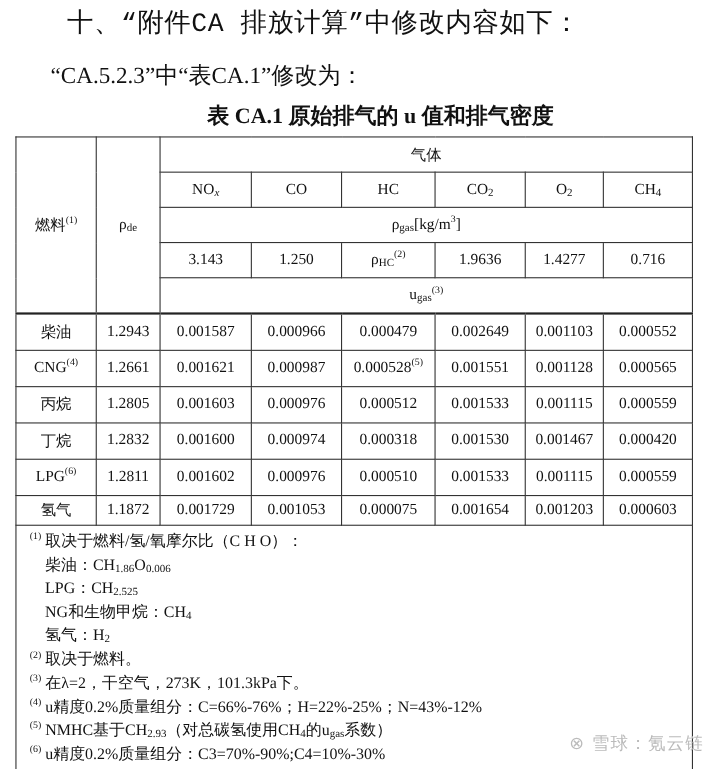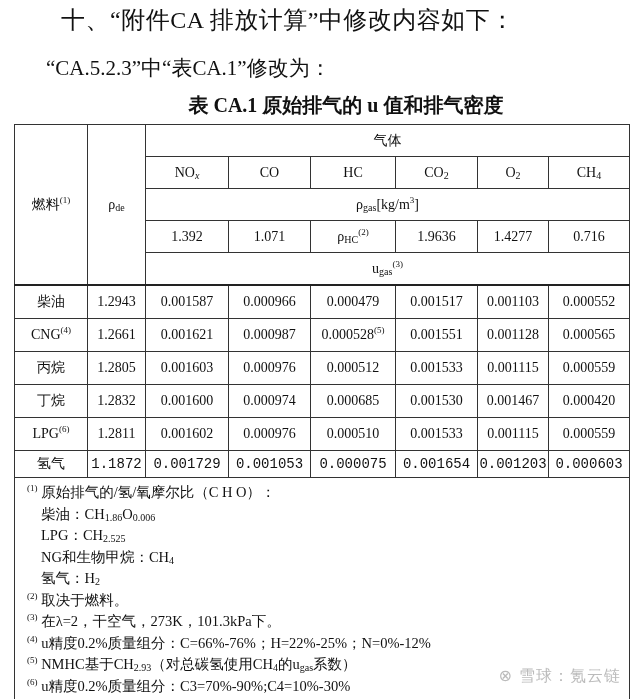--- a/index.html
+++ b/index.html
@@ -1,31 +1,31 @@
 <!DOCTYPE html>
 <html><head>
 <meta charset="utf-8">
 <style>
   html, body { margin:0; padding:0; background:#fff; }
   body { width:640px; height:699px; position:relative; overflow:hidden;
          font-family:"Liberation Serif","DejaVu Serif",serif; color:#111; }
-  .h1 { position:absolute; left:61px; top:4px; font-size:24px; letter-spacing:0.5px; }
+  .h1 { position:absolute; left:61px; top:4px; font-size:24px; letter-spacing:0.5px;font-family:Liberation Mono, monospace; }
   .h2 { position:absolute; left:46px; top:54px; font-size:21px; }
   .cap { position:absolute; left:0; width:640px; top:92px; text-align:center; font-size:20px; font-weight:bold;padding-left:26px; }
   table.t { position:absolute; left:14px; top:124px; width:615px; border-collapse:collapse; table-layout:fixed; font-size:14px; }
   table.t td { border:1.4px solid #333; text-align:center; vertical-align:middle; padding:0; }
   table.t tr.hr td { height:31px; }
   table.t tr.dr td { height:32px; }
   table.t tr.dr.first td { border-top:2.5px solid #222; }
-  table.t tr.last td { height:26px;font-family:Liberation Mono, monospace; }
+  table.t tr.last td { height:26px; }
   sup { font-size:9px; vertical-align:6px; line-height:0; }
   sub { font-size:10px; vertical-align:-2px; line-height:0; }
   .notes { border:1.4px solid #333; border-bottom:2px solid #222; text-align:left !important; padding:4px 0 4px 12px !important; font-size:14.5px; line-height:21.5px; }
   .notes .ind { padding-left:14px; }
-  .watermark { position:absolute; right:19px; top:666px; font-size:16px; color:#bbb; font-family:"DejaVu Sans",sans-serif; letter-spacing:1px; }
+  .watermark { position:absolute; right:0; top:666px; font-size:16px; color:#bbb; font-family:"DejaVu Sans",sans-serif; letter-spacing:1px; }
 </style>
 </head>
 <body>
 
 <div class="h1">十、“附件CA  排放计算”中修改内容如下：</div>
 <div class="h2">“CA.5.2.3”中“表CA.1”修改为：</div>
 <div class="cap">表 CA.1  原始排气的 u 值和排气密度</div>
 
 <table class="t">
   <colgroup>
@@ -49,38 +49,38 @@
     <td><span>CO</span></td>
     <td><span>HC</span></td>
     <td><span>CO</span><sub>2</sub></td>
     <td><span>O</span><sub>2</sub></td>
     <td><span>CH</span><sub>4</sub></td>
   </tr>
   <tr class="hr">
     <td colspan="6"><span>ρ</span><sub>gas</sub><span>[kg/m</span><sup>3</sup><span>]</span></td>
   </tr>
   <tr class="hr">
-    <td>1.392</td>
-    <td>1.071</td>
+    <td>3.143</td>
+    <td>1.250</td>
     <td><span>ρ</span><sub>HC</sub><sup>(2)</sup></td>
     <td>1.9636</td>
     <td>1.4277</td>
     <td>0.716</td>
   </tr>
   <tr class="hr">
     <td colspan="6"><span>u</span><sub>gas</sub><sup>(3)</sup></td>
   </tr>
 
   <tr class="dr first">
     <td><span>柴油</span><sup></sup></td>
     <td>1.2943</td>
     <td>0.001587</td>
     <td>0.000966</td>
     <td>0.000479</td>
-    <td>0.001517</td>
+    <td>0.002649</td>
     <td>0.001103</td>
     <td>0.000552</td>
   </tr>
   <tr class="dr">
     <td><span>CNG</span><sup>(4)</sup></td>
     <td>1.2661</td>
     <td>0.001621</td>
     <td>0.000987</td>
     <td><span>0.000528</span><sup>(5)</sup></td>
     <td>0.001551</td>
@@ -95,21 +95,21 @@
     <td>0.000512</td>
     <td>0.001533</td>
     <td>0.001115</td>
     <td>0.000559</td>
   </tr>
   <tr class="dr">
     <td><span>丁烷</span></td>
     <td>1.2832</td>
     <td>0.001600</td>
     <td>0.000974</td>
-    <td>0.000685</td>
+    <td>0.000318</td>
     <td>0.001530</td>
     <td>0.001467</td>
     <td>0.000420</td>
   </tr>
   <tr class="dr">
     <td><span>LPG</span><sup>(6)</sup></td>
     <td>1.2811</td>
     <td>0.001602</td>
     <td>0.000976</td>
     <td>0.000510</td>
@@ -122,28 +122,28 @@
     <td>1.1872</td>
     <td>0.001729</td>
     <td>0.001053</td>
     <td>0.000075</td>
     <td>0.001654</td>
     <td>0.001203</td>
     <td>0.000603</td>
   </tr>
   <tr>
     <td colspan="8" class="notes">
-      <div><sup>(1)</sup><span> 原始排气的/氢/氧摩尔比（C H O）：</span></div>
+      <div><sup>(1)</sup><span> 取决于燃料/氢/氧摩尔比（C H O）：</span></div>
       <div class="ind"><span>柴油：CH</span><sub>1.86</sub><span>O</span><sub>0.006</sub></div>
       <div class="ind"><span>LPG：CH</span><sub>2.525</sub></div>
       <div class="ind"><span>NG和生物甲烷：CH</span><sub>4</sub></div>
       <div class="ind"><span>氢气：H</span><sub>2</sub></div>
       <div><sup>(2)</sup><span> 取决于燃料。</span></div>
       <div><sup>(3)</sup><span> 在λ=2，干空气，273K，101.3kPa下。</span></div>
-      <div><sup>(4)</sup><span> u精度0.2%质量组分：C=66%-76%；H=22%-25%；N=0%-12%</span></div>
+      <div><sup>(4)</sup><span> u精度0.2%质量组分：C=66%-76%；H=22%-25%；N=43%-12%</span></div>
       <div><sup>(5)</sup><span> NMHC基于CH</span><sub>2.93</sub><span>（对总碳氢使用CH</span><sub>4</sub><span>的u</span><sub>gas</sub><span>系数）</span></div>
       <div><sup>(6)</sup><span> u精度0.2%质量组分：C3=70%-90%;C4=10%-30%</span></div>
     </td>
   </tr>
 </tbody>
   </table>
 
 <div class="watermark"><span>⊗ </span><span>雪球：氪云链</span></div>
 
 </body></html>

